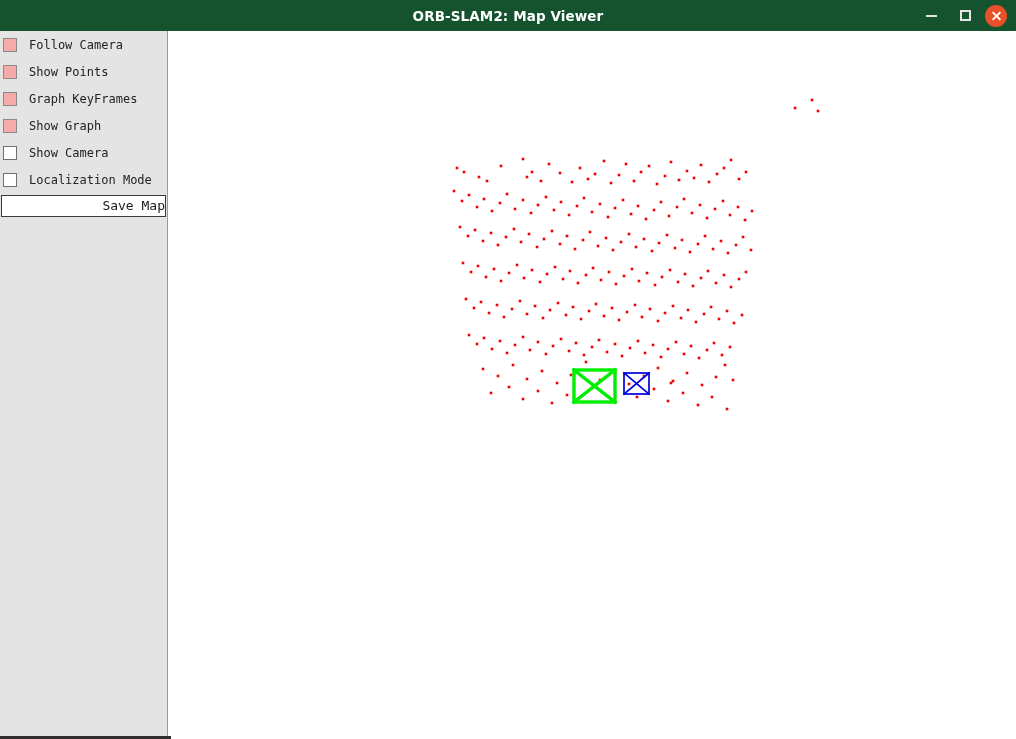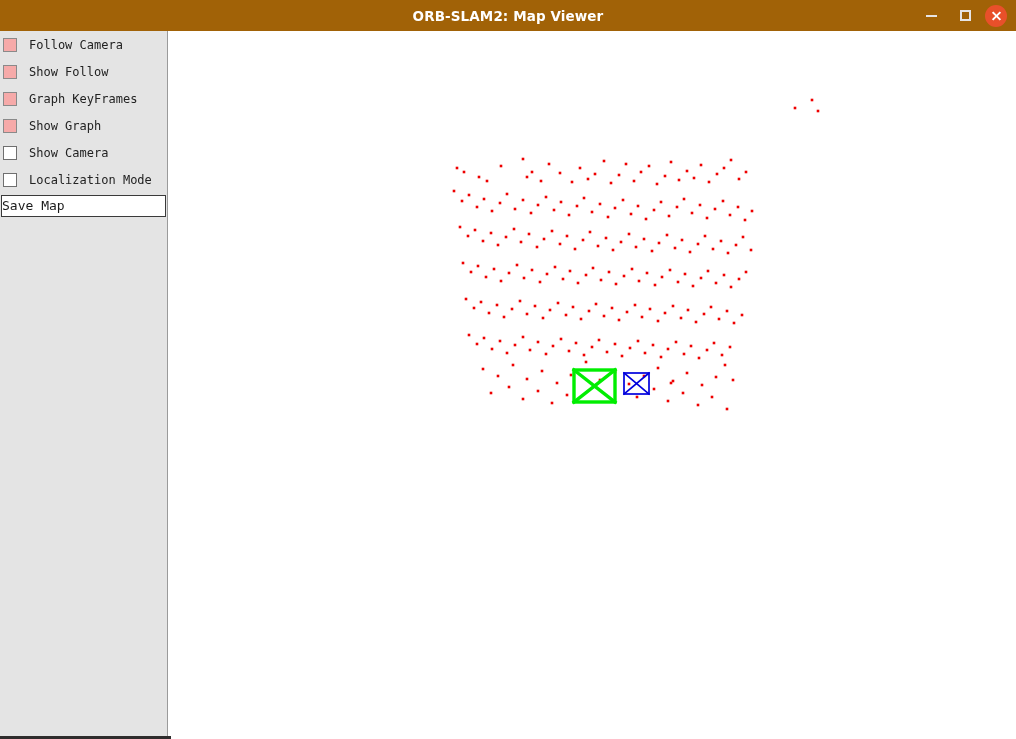--- a/index.html
+++ b/index.html
@@ -20,21 +20,21 @@
     background: #ffffff;
     overflow: hidden;
   }
 
   
   #title-bar {
     position: absolute;
     left: 0; top: 0;
     width: 1016px;
     height: 31px;
-    background: #a16207;
+    background: #14532d;
     display: flex;
     align-items: center;
     justify-content: center;
   }
   #window-title {
     color: #ffffff;
     font-family: "DejaVu Sans", "Liberation Sans", sans-serif;
     font-size: 13.5px;
     font-weight: bold;
     letter-spacing: 0.1px;
@@ -145,21 +145,21 @@
     display: block;
     width: 165px;
     height: 22px;
     margin: 2px 0 0 1px;
     background: #ffffff;
     border: 1px solid #3a3a3a;
     box-sizing: border-box;
     font-family: "DejaVu Sans Mono", "Liberation Mono", monospace;
     font-size: 13px;
     color: #1a1a1a;
-    text-align: left;
+    text-align: right;
     line-height: 20px;
     cursor: pointer;
     user-select: none;
   }
 
   
   #map-viewport {
     position: absolute;
     left: 171px;
     top: 31px;
@@ -200,21 +200,21 @@
 
   <div id="sidebar">
 
     <div class="checkbox-row">
       <span class="checkbox-box checked"></span>
       <span class="checkbox-label">Follow Camera</span>
     </div>
 
     <div class="checkbox-row">
       <span class="checkbox-box checked"></span>
-      <span class="checkbox-label">Show Follow</span>
+      <span class="checkbox-label">Show Points</span>
     </div>
 
     <div class="checkbox-row">
       <span class="checkbox-box checked"></span>
       <span class="checkbox-label">Graph KeyFrames</span>
     </div>
 
     <div class="checkbox-row">
       <span class="checkbox-box checked"></span>
       <span class="checkbox-label">Show Graph</span>

